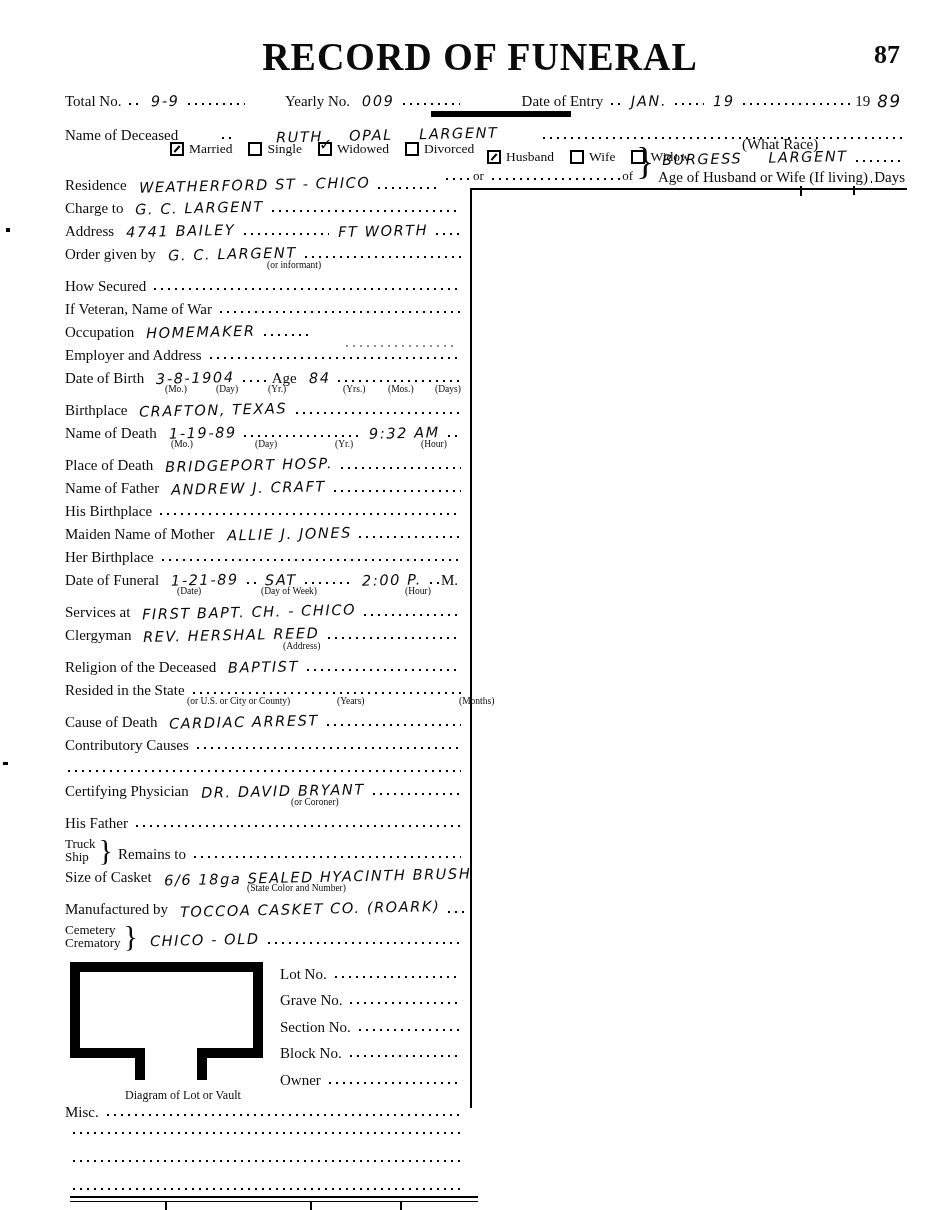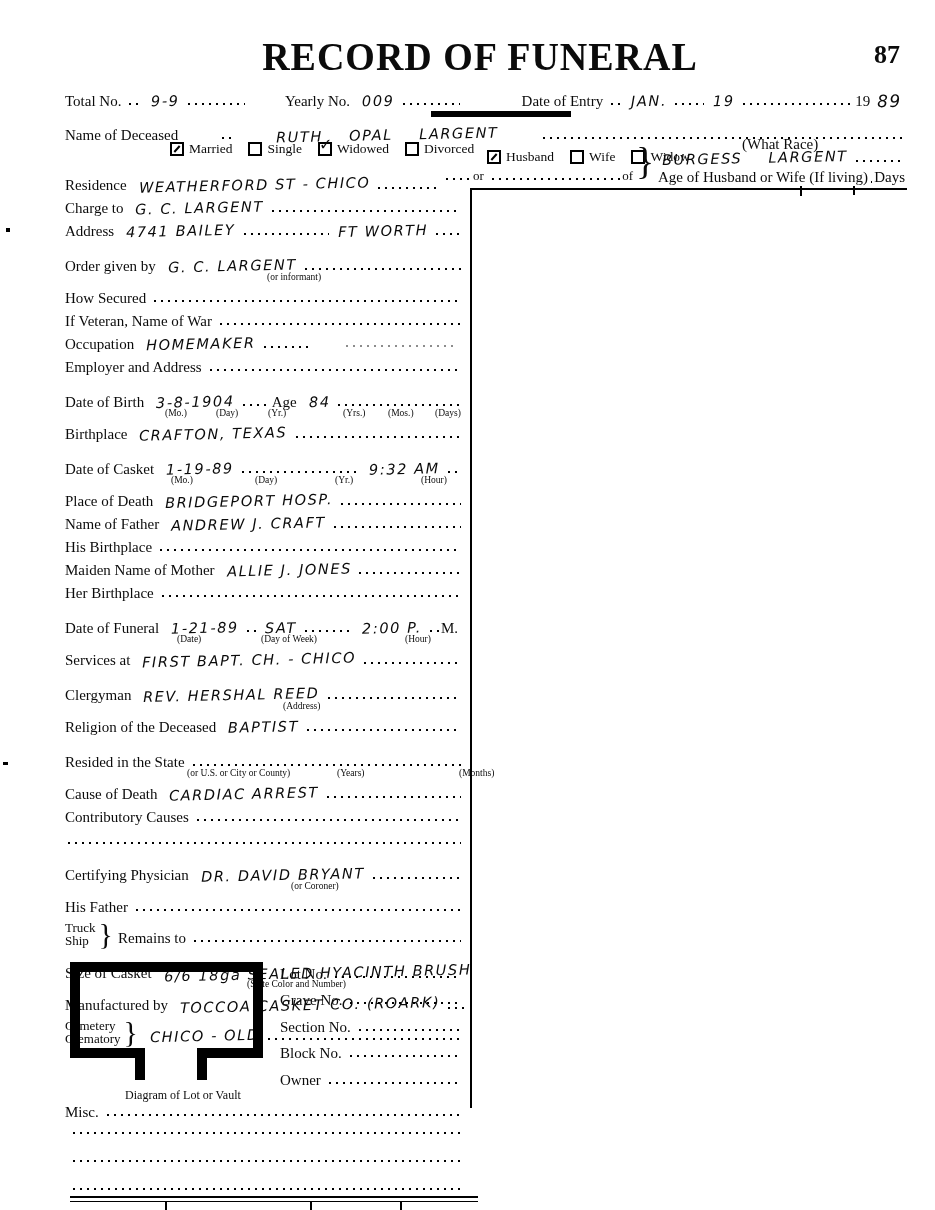--- a/index.html
+++ b/index.html
@@ -21,21 +21,21 @@
   .hw-wide{word-spacing:20px;}
   
   .dseg{
     flex:1;height:4px;align-self:flex-end;margin:0 2px 4px 2px;
     background-image:radial-gradient(circle at 2px 2px,#000 1.35px,transparent 1.5px);
     background-size:7px 4px;background-repeat:repeat-x;
   }
   .gseg{flex:1;height:4px;background:none;}
   
   .frow{display:flex;align-items:flex-end;height:23px;position:relative;}
-  .frow.has-sub{margin-bottom:9px;margin-top:12px;}
+  .frow.has-sub{margin-bottom:9px;}
   .frow.tall{height:31px;}
   .stack{display:inline-flex;flex-direction:column;font-size:13px;line-height:13px;padding-right:2px;}
   .brace{font-size:30px;line-height:26px;padding:0 5px 0 1px;font-family:"Liberation Serif",serif;}
   
   .cbitem{display:inline-flex;align-items:center;margin-right:16px;}
   .cb{width:10px;height:10px;border:2px solid #000;display:inline-block;position:relative;margin-right:5px;}
   .mark-check{position:absolute;left:-1px;top:-9px;font-size:16px;font-weight:bold;font-family:"DejaVu Sans",sans-serif;}
   .mark-slash{position:absolute;left:1px;top:4px;width:8px;height:2px;background:#000;transform:rotate(-48deg);}
   .cblabel{font-size:13.5px;}
   
@@ -209,21 +209,21 @@
         <span class="sublab" style="left: 278px;">(Yrs.)</span>
         <span class="sublab" style="left: 323px;">(Mos.)</span>
         <span class="sublab" style="left: 370px;">(Days)</span>
       </div>
       <div class="frow">
         <span class="plabel">Birthplace</span>
         <span class="hw">CRAFTON, TEXAS</span>
         <span class="dseg"></span>
       </div>
       <div class="frow has-sub">
-        <span class="plabel">Date of Casket</span>
+        <span class="plabel">Name of Death</span>
         <span class="hw">1-19-89</span>
         <span class="dseg"></span>
         <span class="hw">9:32 AM</span>
         <span class="dseg" style="flex: 0 0 auto; width: 14px;"></span>
         <span class="sublab" style="left: 106px;">(Mo.)</span>
         <span class="sublab" style="left: 190px;">(Day)</span>
         <span class="sublab" style="left: 270px;">(Yr.)</span>
         <span class="sublab" style="left: 356px;">(Hour)</span>
       </div>
       <div class="frow">

